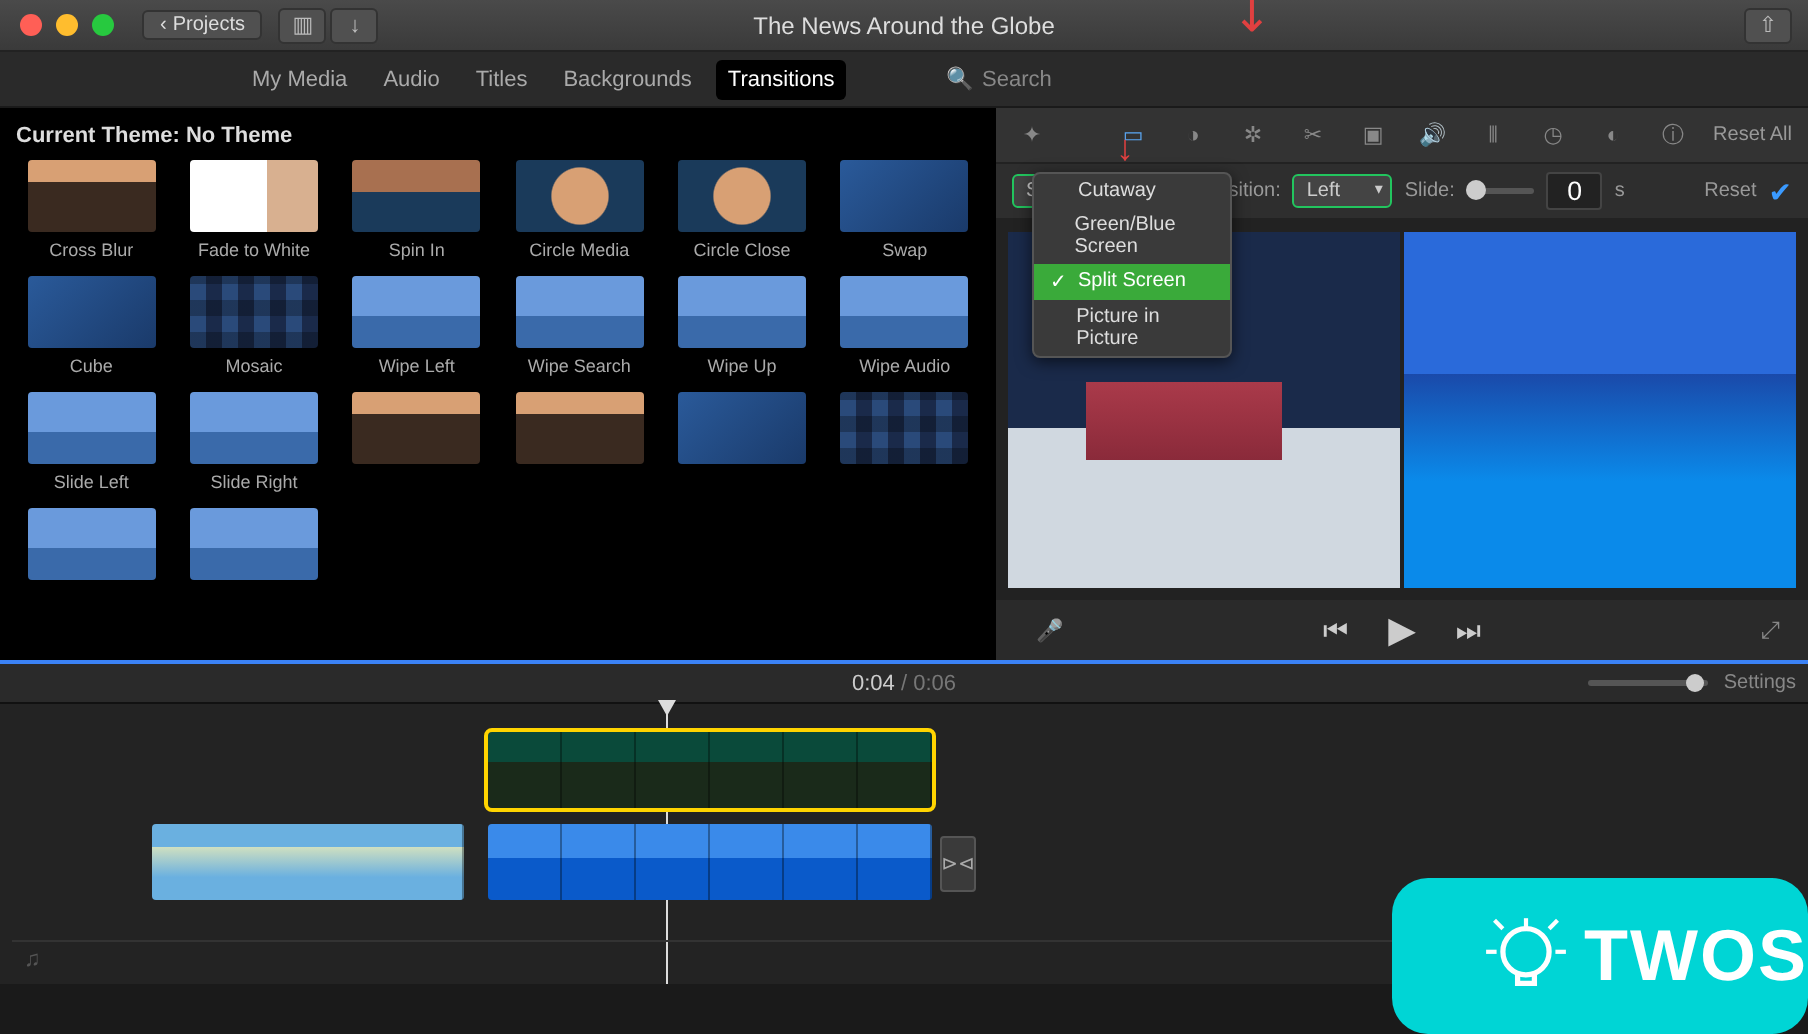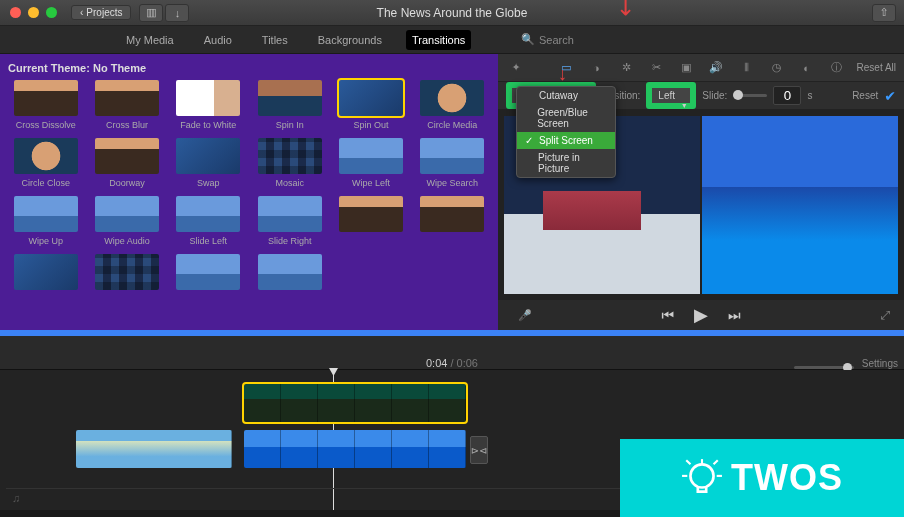--- a/index.html
+++ b/index.html
@@ -13,28 +13,28 @@
 .tl-yellow { background: #ffbd2e; }
 .tl-green { background: #27c93f; }
 .back-btn { margin-left: 14px; background: #505050; border: 1px solid #333; border-radius: 3px; padding: 1px 8px; font-size: 10px; color: #ddd; display: flex; align-items: center; gap: 3px; }
 .tb-icons { display: flex; gap: 2px; margin-left: 8px; }
 .tb-icon { width: 24px; height: 18px; background: #505050; border: 1px solid #333; border-radius: 3px; display: flex; align-items: center; justify-content: center; color: #bbb; }
 .title-center { position: absolute; left: 50%; transform: translateX(-50%); font-size: 12px; color: #ddd; }
 .share-btn { position: absolute; right: 8px; width: 24px; height: 18px; background: #505050; border: 1px solid #333; border-radius: 3px; display: flex; align-items: center; justify-content: center; color: #bbb; }
 
 
 .subbar { height: 28px; background: #2a2a2a; display: flex; align-items: center; padding: 0 10px; border-bottom: 1px solid #1a1a1a; }
-.tabs { display: flex; gap: 18px; margin-left: 110px; }
+.tabs { display: flex; gap: 6px; margin-left: 110px; }
 .tab { font-size: 11px; color: #aaa; padding: 4px 6px; border-radius: 3px; }
 .tab.active { background: #000000; color: #fff; }
 .search-wrap { margin-left: 50px; display: flex; align-items: center; color: #888; gap: 4px; }
 
 
 .main { display: flex; height: 276px; }
-.left-panel { width: 498px; background: #4c1d95; overflow: hidden; padding: 6px 4px; }
+.left-panel { width: 498px; background: #000000; overflow: hidden; padding: 6px 4px; }
 .right-panel { width: 406px; background: #2a2a2a; display: flex; flex-direction: column; position: relative; }
 
 
 .theme-label { font-size: 11px; color: #ddd; font-weight: bold; padding: 2px 4px 6px; }
 
 
 .grid { display: grid; grid-template-columns: repeat(6, 1fr); gap: 8px 10px; padding: 0 6px; }
 .grid-item { display: flex; flex-direction: column; align-items: center; }
 .thumb { width: 64px; height: 36px; background: #333; border-radius: 2px; position: relative; overflow: hidden; }
 .thumb.selected { outline: 2px solid #ffd400; }
@@ -50,21 +50,21 @@
 
 
 .inspector-bar { height: 28px; background: #333; display: flex; align-items: center; padding: 0 8px; gap: 10px; border-bottom: 1px solid #222; }
 .insp-icon { width: 20px; height: 20px; display: flex; align-items: center; justify-content: center; color: #888; cursor: pointer; }
 .insp-icon.active { color: #5aa5f0; }
 .spacer { flex: 1; }
 .reset-all { font-size: 10px; color: #999; }
 
 
 .controls-row { height: 28px; background: #2e2e2e; display: flex; align-items: center; padding: 0 8px; gap: 6px; font-size: 10px; border-bottom: 1px solid #222; }
-.dropdown { background: #444; border: 6px solid #22c55e; border-radius: 3px; padding: 2px 16px 2px 6px; font-size: 10px; color: #ccc; position: relative; }
+.dropdown { background: #444; border: 1px solid #22c55e; border-radius: 3px; padding: 2px 16px 2px 6px; font-size: 10px; color: #ccc; position: relative; }
 .dropdown::after { content: "▾"; position: absolute; right: 4px; font-size: 8px; }
 .ctrl-label { color: #999; }
 .num-input { width: 28px; background: #222; border: 1px solid #444; border-radius: 2px; color: #fff; text-align: center; padding: 1px; }
 .slider-track { width: 34px; height: 3px; background: #555; border-radius: 2px; position: relative; }
 .slider-thumb { width: 10px; height: 10px; background: #ccc; border-radius: 50%; position: absolute; top: -4px; left: 0; }
 .check-icon { color: #3a9aff; font-size: 14px; }
 
 
 .arrow-red { position: absolute; color: #e04040; font-size: 24px; transform: rotate(45deg); z-index: 100; }
 .arrow-top { top: -8px; left: 616px; }
@@ -83,21 +83,21 @@
 .view-snow::before { content: ""; position: absolute; left: 20%; top: 42%; width: 50%; height: 22%; background: linear-gradient(#aa3a4a, #8a2a3a); }
 .view-waterfall { background: linear-gradient(to bottom, #2a6ada 40%, #1a4aaa 40%, #0a8aea 70%); }
 
 
 .playback { height: 30px; display: flex; align-items: center; justify-content: center; gap: 20px; background: #2a2a2a; position: relative; }
 .pb-icon { color: #ccc; font-size: 14px; }
 .pb-mic { position: absolute; left: 20px; color: #888; }
 .pb-fs { position: absolute; right: 14px; color: #888; font-size: 12px; }
 
 
-.timeline-bar { height: 40px; background: #2a2a2a; display: flex; align-items: flex-end; justify-content: center; color: #ccc; font-size: 11px; border-top: 6px solid #3b82f6; border-bottom: 1px solid #111; position: relative; }
+.timeline-bar { height: 22px; background: #2a2a2a; display: flex; align-items: center; justify-content: center; color: #ccc; font-size: 11px; border-top: 2px solid #3b82f6; border-bottom: 1px solid #111; position: relative; }
 .time-dim { color: #777; }
 .tl-zoom { position: absolute; right: 50px; display: flex; align-items: center; gap: 4px; }
 .tl-slider { width: 60px; height: 3px; background: #555; border-radius: 2px; position: relative; }
 .tl-slider-thumb { width: 9px; height: 9px; background: #ccc; border-radius: 50%; position: absolute; top: -3px; right: 2px; }
 .tl-settings { position: absolute; right: 6px; color: #888; font-size: 10px; }
 
 .timeline { height: 140px; background: #232323; position: relative; padding-top: 14px; }
 .playhead { position: absolute; left: 333px; top: 0; bottom: 0; width: 1px; background: #ddd; }
 .playhead::before { content: ""; position: absolute; top: -2px; left: -4px; width: 9px; height: 8px; background: #ddd; clip-path: polygon(0 0, 100% 0, 50% 100%); }
 
@@ -107,21 +107,21 @@
 .track-bot { top: 60px; left: 244px; width: 222px; }
 .clip-seg { flex: 1; background: #2a4a6a; border-right: 1px solid #0005; }
 .clip-aurora { background: linear-gradient(to bottom, #0a4a3a 40%, #1a2a1a 40%); }
 .clip-map { background: linear-gradient(to bottom, #6ab0e0 30%, #d0e0c0 30%, #6ab0e0 70%); }
 .clip-water { background: linear-gradient(to bottom, #3a8aea 45%, #0a5aca 45%); }
 .trans-end { position: absolute; left: 470px; top: 66px; width: 18px; height: 28px; background: #3a3a3a; border: 1px solid #555; border-radius: 2px; display: flex; align-items: center; justify-content: center; color: #aaa; font-size: 10px; }
 
 .audio-track { position: absolute; bottom: 4px; left: 6px; right: 6px; height: 18px; border-top: 1px solid #333; display: flex; align-items: center; padding-left: 6px; color: #555; }
 
 
-.watermark { position: absolute; bottom: 0; right: 0; width: 284px; height: 78px; background: #00d5d5; display: flex; align-items: center; justify-content: center; gap: 8px; }
+.watermark { position: absolute; bottom: 0; right: 0; width: 208px; height: 78px; background: #00d5d5; display: flex; align-items: center; justify-content: flex-end; gap: 8px; border-radius: 18px; }
 .bulb { width: 42px; height: 42px; position: relative; }
 .bulb-svg { width: 100%; height: 100%; }
 .wm-text { color: #fff; font-weight: 800; font-size: 36px; letter-spacing: 1px; }
 </style>
 </head>
 <body>
 
 <div class="titlebar">
   <div class="traffic-lights">
     <div class="traffic-light tl-red"></div>
@@ -159,53 +159,45 @@
     <span>Search</span>
   </div>
 </div>
 
 <div class="main">
   <div class="left-panel">
     <div class="theme-label">Current Theme: No Theme</div>
     <div class="grid" id="grid">
         <div class="grid-item">
           <div class="thumb th-trees"></div>
-          <div class="thumb-label">Cross Dissolve</div>
-        </div>
-        <div class="grid-item">
-          <div class="thumb th-trees"></div>
           <div class="thumb-label">Cross Blur</div>
         </div>
         <div class="grid-item">
           <div class="thumb th-light"></div>
           <div class="thumb-label">Fade to White</div>
         </div>
         <div class="grid-item">
           <div class="thumb th-box"></div>
           <div class="thumb-label">Spin In</div>
         </div>
         <div class="grid-item">
-          <div class="thumb th-blue selected"></div>
-          <div class="thumb-label">Spin Out</div>
-        </div>
-        <div class="grid-item">
           <div class="thumb th-circle"></div>
           <div class="thumb-label">Circle Media</div>
         </div>
         <div class="grid-item">
           <div class="thumb th-circle"></div>
           <div class="thumb-label">Circle Close</div>
         </div>
         <div class="grid-item">
-          <div class="thumb th-trees"></div>
-          <div class="thumb-label">Doorway</div>
-        </div>
-        <div class="grid-item">
           <div class="thumb th-blue"></div>
           <div class="thumb-label">Swap</div>
+        </div>
+        <div class="grid-item">
+          <div class="thumb th-blue"></div>
+          <div class="thumb-label">Cube</div>
         </div>
         <div class="grid-item">
           <div class="thumb th-mosaic"></div>
           <div class="thumb-label">Mosaic</div>
         </div>
         <div class="grid-item">
           <div class="thumb th-sky"></div>
           <div class="thumb-label">Wipe Left</div>
         </div>
         <div class="grid-item">

